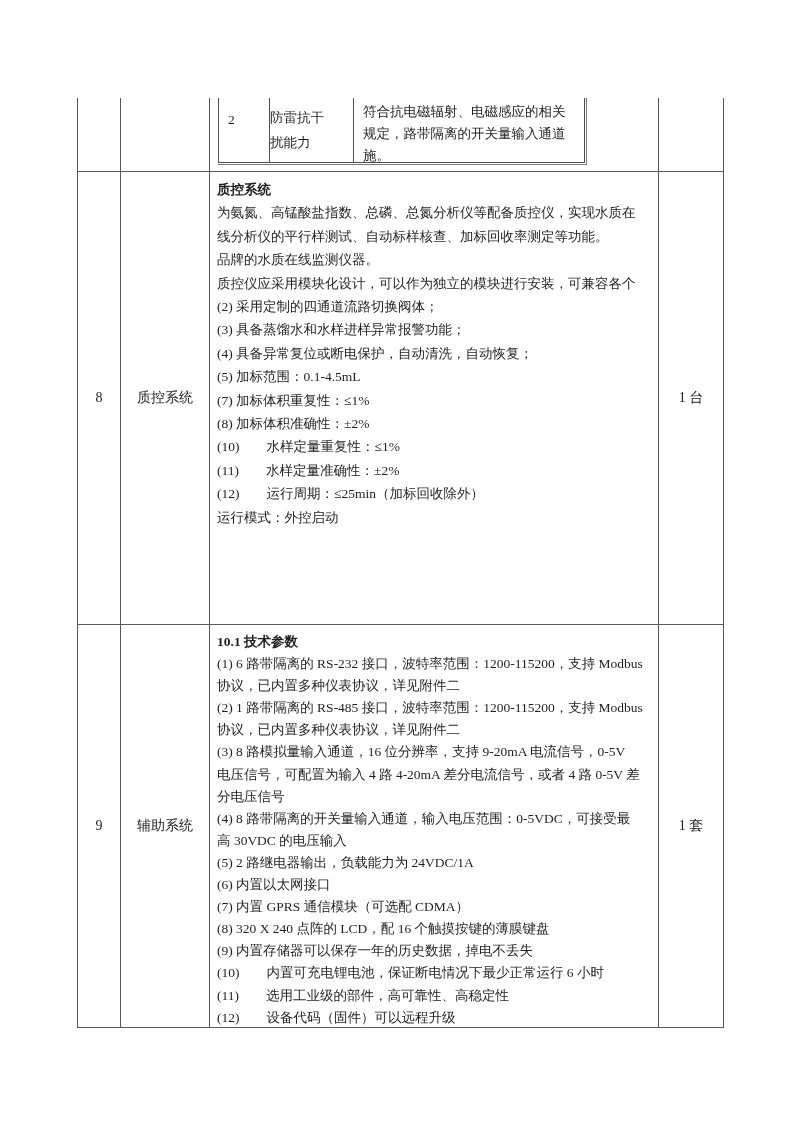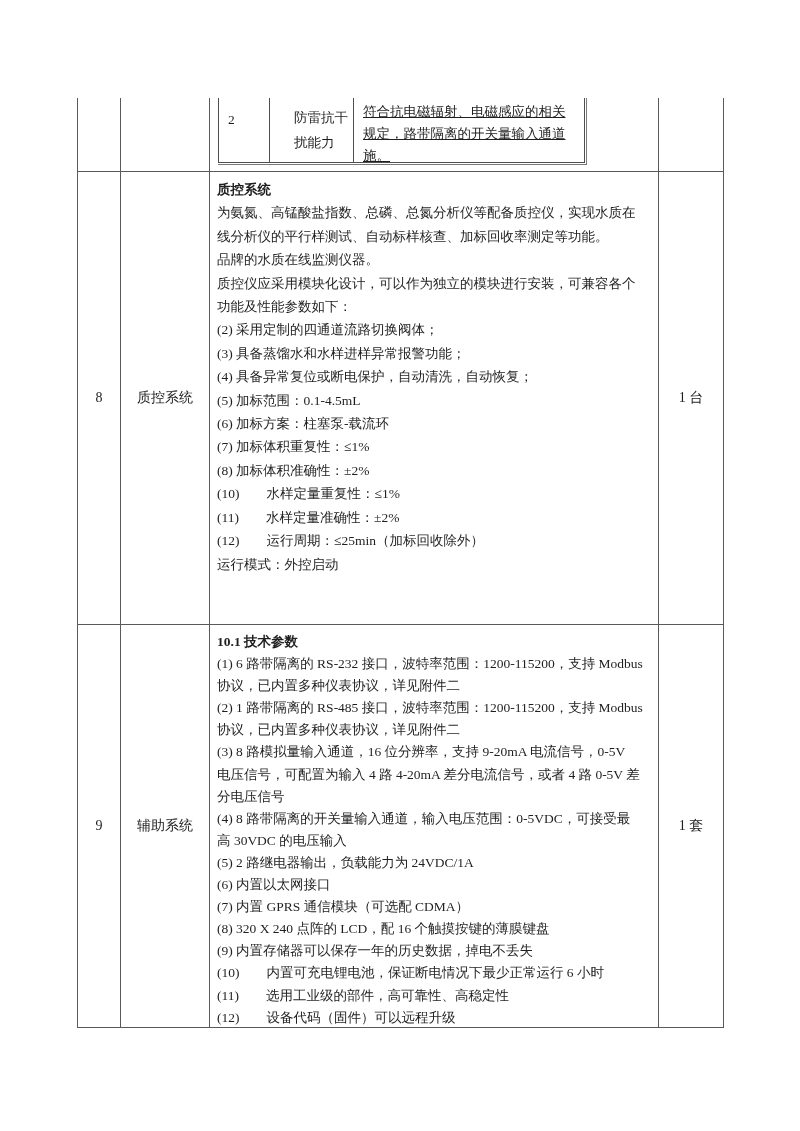--- a/index.html
+++ b/index.html
@@ -77,23 +77,23 @@
     grid-template-columns: 50px 84px 1fr;
     background: #ffffff;
   }
   .ncell {
     box-sizing: border-box;
     overflow: hidden;
     font-size: 13.5px;
   }
   .ncell + .ncell { border-left: 1px solid #4f4f4f; }
   .ncell.n1 { padding: 14px 0 0 9px; }
-  .ncell.n2 { padding: 7px 0 0 24px; }
+  .ncell.n2 { padding: 7px 0 0 0; }
   .ncell.n2 .line { line-height: 25px; }
-  .ncell.n3 { padding: 3px 0 0 9px; text-decoration: underline; }
+  .ncell.n3 { padding: 3px 0 0 9px; }
   .ncell.n3 .line { line-height: 22px; white-space: pre; }
 </style>
 </head>
 <body>
 
 <div class="page">
   <div class="spec-table">
 
     <div class="row row-a">
       <div class="cell c1"></div>
@@ -120,26 +120,24 @@
     <div class="row row-b">
       <div class="cell c1 center">8</div>
       <div class="cell c2 center">质控系统</div>
       <div class="cell c3 content">
         <div class="line bold">质控系统</div>
         <div>
             <div class="line">为氨氮、高锰酸盐指数、总磷、总氮分析仪等配备质控仪，实现水质在</div>
             <div class="line">线分析仪的平行样测试、自动标样核查、加标回收率测定等功能。</div>
             <div class="line">品牌的水质在线监测仪器。</div>
             <div class="line">质控仪应采用模块化设计，可以作为独立的模块进行安装，可兼容各个</div>
-            <div class="line">功能及性能参数如下：</div>
             <div class="line">(2) 采用定制的四通道流路切换阀体；</div>
             <div class="line">(3) 具备蒸馏水和水样进样异常报警功能；</div>
             <div class="line">(4) 具备异常复位或断电保护，自动清洗，自动恢复；</div>
             <div class="line">(5) 加标范围：0.1-4.5mL</div>
-            <div class="line">(6) 加标方案：柱塞泵-载流环</div>
             <div class="line">(7) 加标体积重复性：≤1%</div>
             <div class="line">(8) 加标体积准确性：±2%</div>
             <div class="line">(10)　　水样定量重复性：≤1%</div>
             <div class="line">(11)　　水样定量准确性：±2%</div>
             <div class="line">(12)　　运行周期：≤25min（加标回收除外）</div>
             <div class="line">运行模式：外控启动</div>
           </div>
       </div>
       <div class="cell c4 center last">1 台</div>
     </div>

